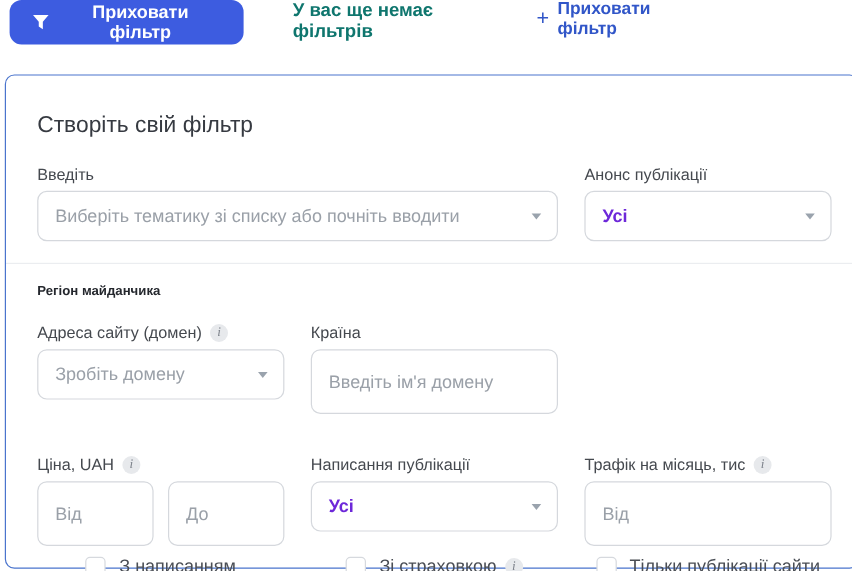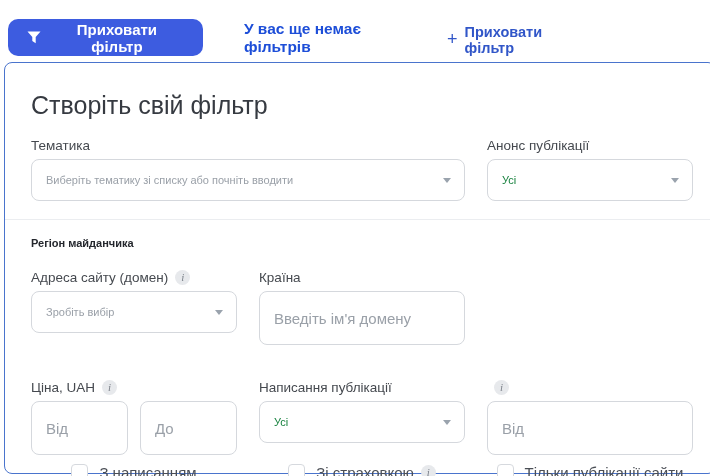--- a/index.html
+++ b/index.html
@@ -1,55 +1,55 @@
 <!DOCTYPE html>
 <html><head>
 <meta charset="utf-8">
 <style>
   * { margin:0; padding:0; box-sizing:border-box; }
   html,body { width:710px; height:476px; background:#ffffff; overflow:hidden;
     font-family:"Liberation Sans","DejaVu Sans",sans-serif; }
 
   
   .topbar { position:absolute; left:0; top:0; width:594px; height:56px;
-    display:flex; align-items:flex-end; }
+    display:flex; align-items:flex-start; }
   .btn-primary { margin-left:8px; height:37px; display:inline-flex; align-items:center;
     gap:9px; padding:0 19px; background:#3d5ce0; border:none; border-radius:10px;
     color:#ffffff; font-size:15px; font-weight:600; cursor:pointer;
     font-family:inherit; }
   .btn-primary svg { display:block; }
-  .topbar-status { margin-left:41px; font-size:15.5px; font-weight:700; color:#1d4ed8; }
+  .topbar-status { margin-left:41px; font-size:15.5px; font-weight:700; color:#0f766e; }
   .link-create { margin-left:17px; display:inline-flex; align-items:center; gap:7px;
     color:#3156c8; font-size:14.5px; font-weight:600; cursor:pointer; text-decoration:none; }
   .link-create .plus { font-size:18px; font-weight:500; line-height:1; position:relative; top:-1px; }
 
   
   .panel { position:absolute; left:4px; top:62px; width:712px; height:412px;
     background:#ffffff; border:1.5px solid #4a74cd; border-radius:8px;
     padding:30px 26px 0 26px; }
-  .panel-title { font-size:25px; font-weight:400; color:#363a41; line-height:24px; }
+  .panel-title { font-size:19px; font-weight:400; color:#363a41; line-height:24px; }
 
   .grid { display:grid; grid-template-columns:206px 206px 206px; column-gap:22px; }
   .span2 { grid-column:1 / 3; }
   .col3 { grid-column:3; }
 
   .labels-row { margin-top:20px; }
   .labels-row2 { margin-top:15px; }
   .labels-row3 { margin-top:34px; }
   .field-label { font-size:13.5px; color:#45494f; line-height:17px;
     display:flex; align-items:center; }
 
   .controls-row { margin-top:5px; }
 
   .control { height:42px; border:1.5px solid #d5d8dd; border-radius:8px;
     background:#fff; display:flex; align-items:center; padding:0 14px;
-    font-size:11px; position:relative; }
+    font-size:15px; position:relative; }
   .control.select { cursor:pointer; padding-right:30px; }
   .select-placeholder { color:#9aa0a8; white-space:nowrap; overflow:hidden; }
-  .select-value { color:#15803d; }
+  .select-value { color:#6d28d9;font-weight:bold; }
   .caret { position:absolute; right:13px; top:50%; margin-top:-2px; width:0; height:0;
     border-left:4.5px solid transparent; border-right:4.5px solid transparent;
     border-top:5.5px solid #9aa3ad; }
   input.text-input { width:100%; height:54px; border:1.5px solid #d5d8dd; border-radius:8px;
     padding:0 14px; font-size:15px; color:#383c43; font-family:inherit; outline:none; }
   input.text-input::placeholder { color:#9aa0a8; opacity:1; }
 
   .divider { height:1px; background:#ebedf0; margin:18px -26px 0 -26px; }
   .section-heading { margin-top:13px; font-size:11px; font-weight:700;
     color:#24272d; line-height:21px; }
@@ -85,21 +85,21 @@
   <a class="link-create">
     <span class="plus">+</span>
     <span>Приховати фільтр</span>
   </a>
 </div>
 
 <div class="panel">
   <div class="panel-title">Створіть свій фільтр</div>
 
   <div class="grid labels-row">
-    <div class="field-label span2">Тематика</div>
+    <div class="field-label span2">Введіть</div>
     <div class="field-label col3">Анонс публікації</div>
   </div>
 
   <div class="grid controls-row">
     <div class="control select span2">
       <span class="select-placeholder">Виберіть тематику зі списку або почніть вводити</span>
       <span class="caret"></span>
     </div>
     <div class="control select col3">
       <span class="select-value">Усі</span>
@@ -116,37 +116,38 @@
       <span>Адреса сайту (домен)</span>
       <span class="info-icon"></span>
     </div>
     <div class="field-label">
       <span>Країна</span>
     </div>
   </div>
 
   <div class="grid controls-row">
     <div class="control select">
-      <span class="select-placeholder">Зробіть вибір</span>
+      <span class="select-placeholder">Зробіть домену</span>
       <span class="caret"></span>
     </div>
     <div>
       <input class="text-input" type="text" placeholder="Введіть ім'я домену" style="">
     </div>
   </div>
 
   <div class="grid labels-row3">
     <div class="field-label">
       <span>Ціна, UAH</span>
       <span class="info-icon"></span>
     </div>
     <div class="field-label">
       <span>Написання публікації</span>
     </div>
     <div class="field-label">
+      <span>Трафік на місяць, тис</span>
       <span class="info-icon"></span>
     </div>
   </div>
 
   <div class="grid controls-row">
     <div class="price-pair">
       <input class="text-input" type="text" placeholder="Від" style="">
       <input class="text-input" type="text" placeholder="До" style="">
     </div>
     <div class="control select">

